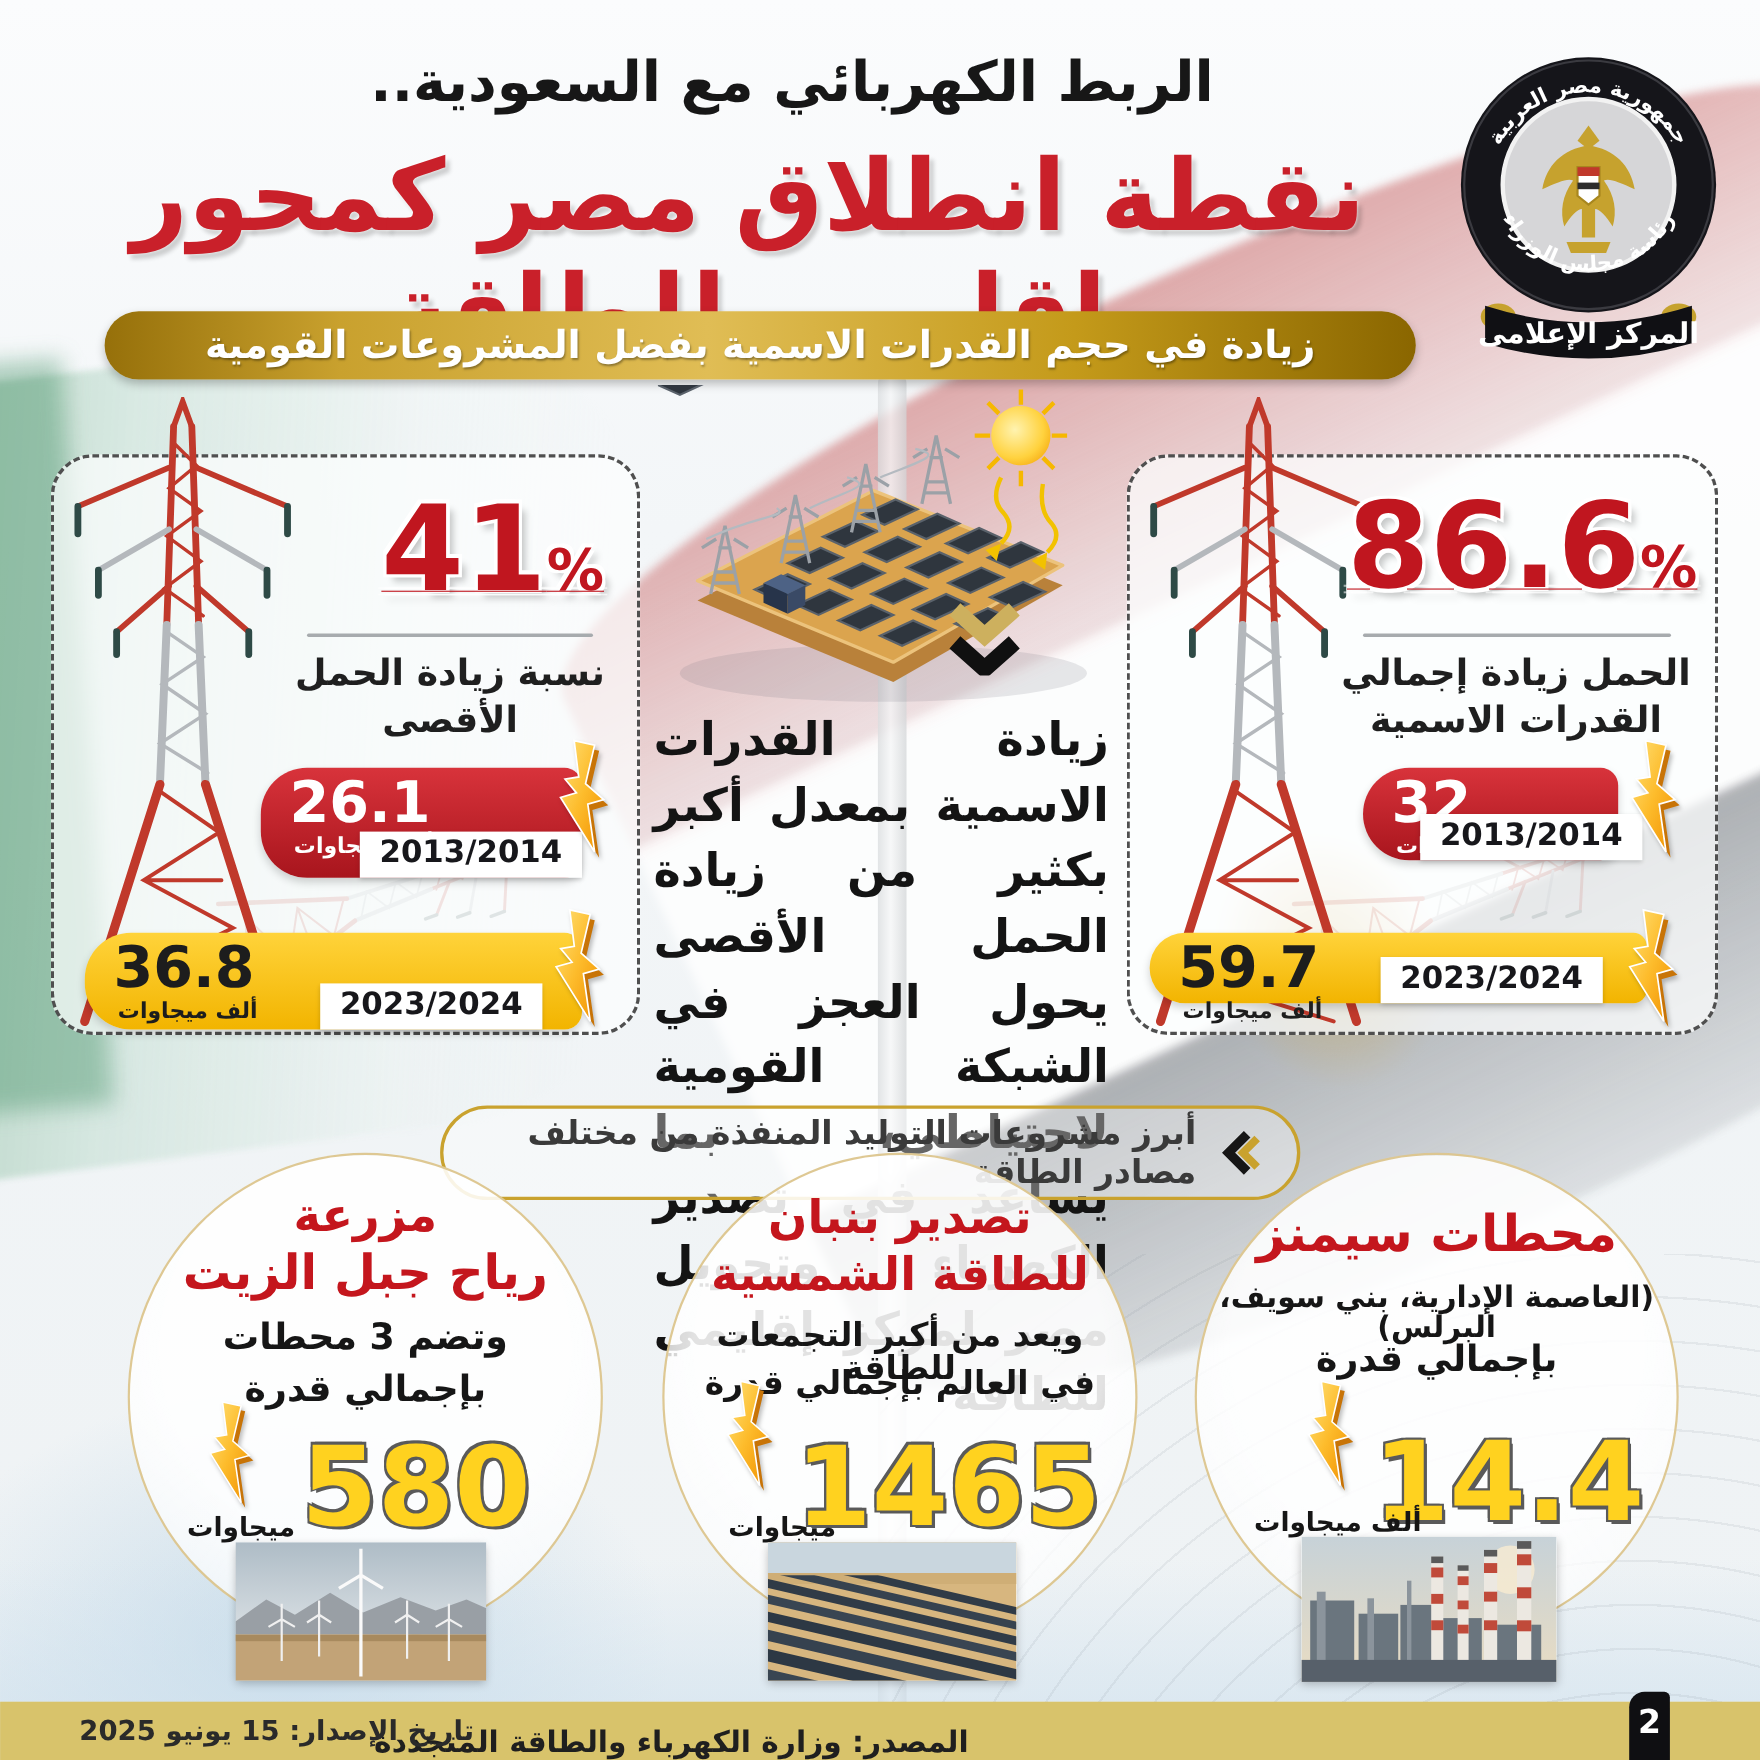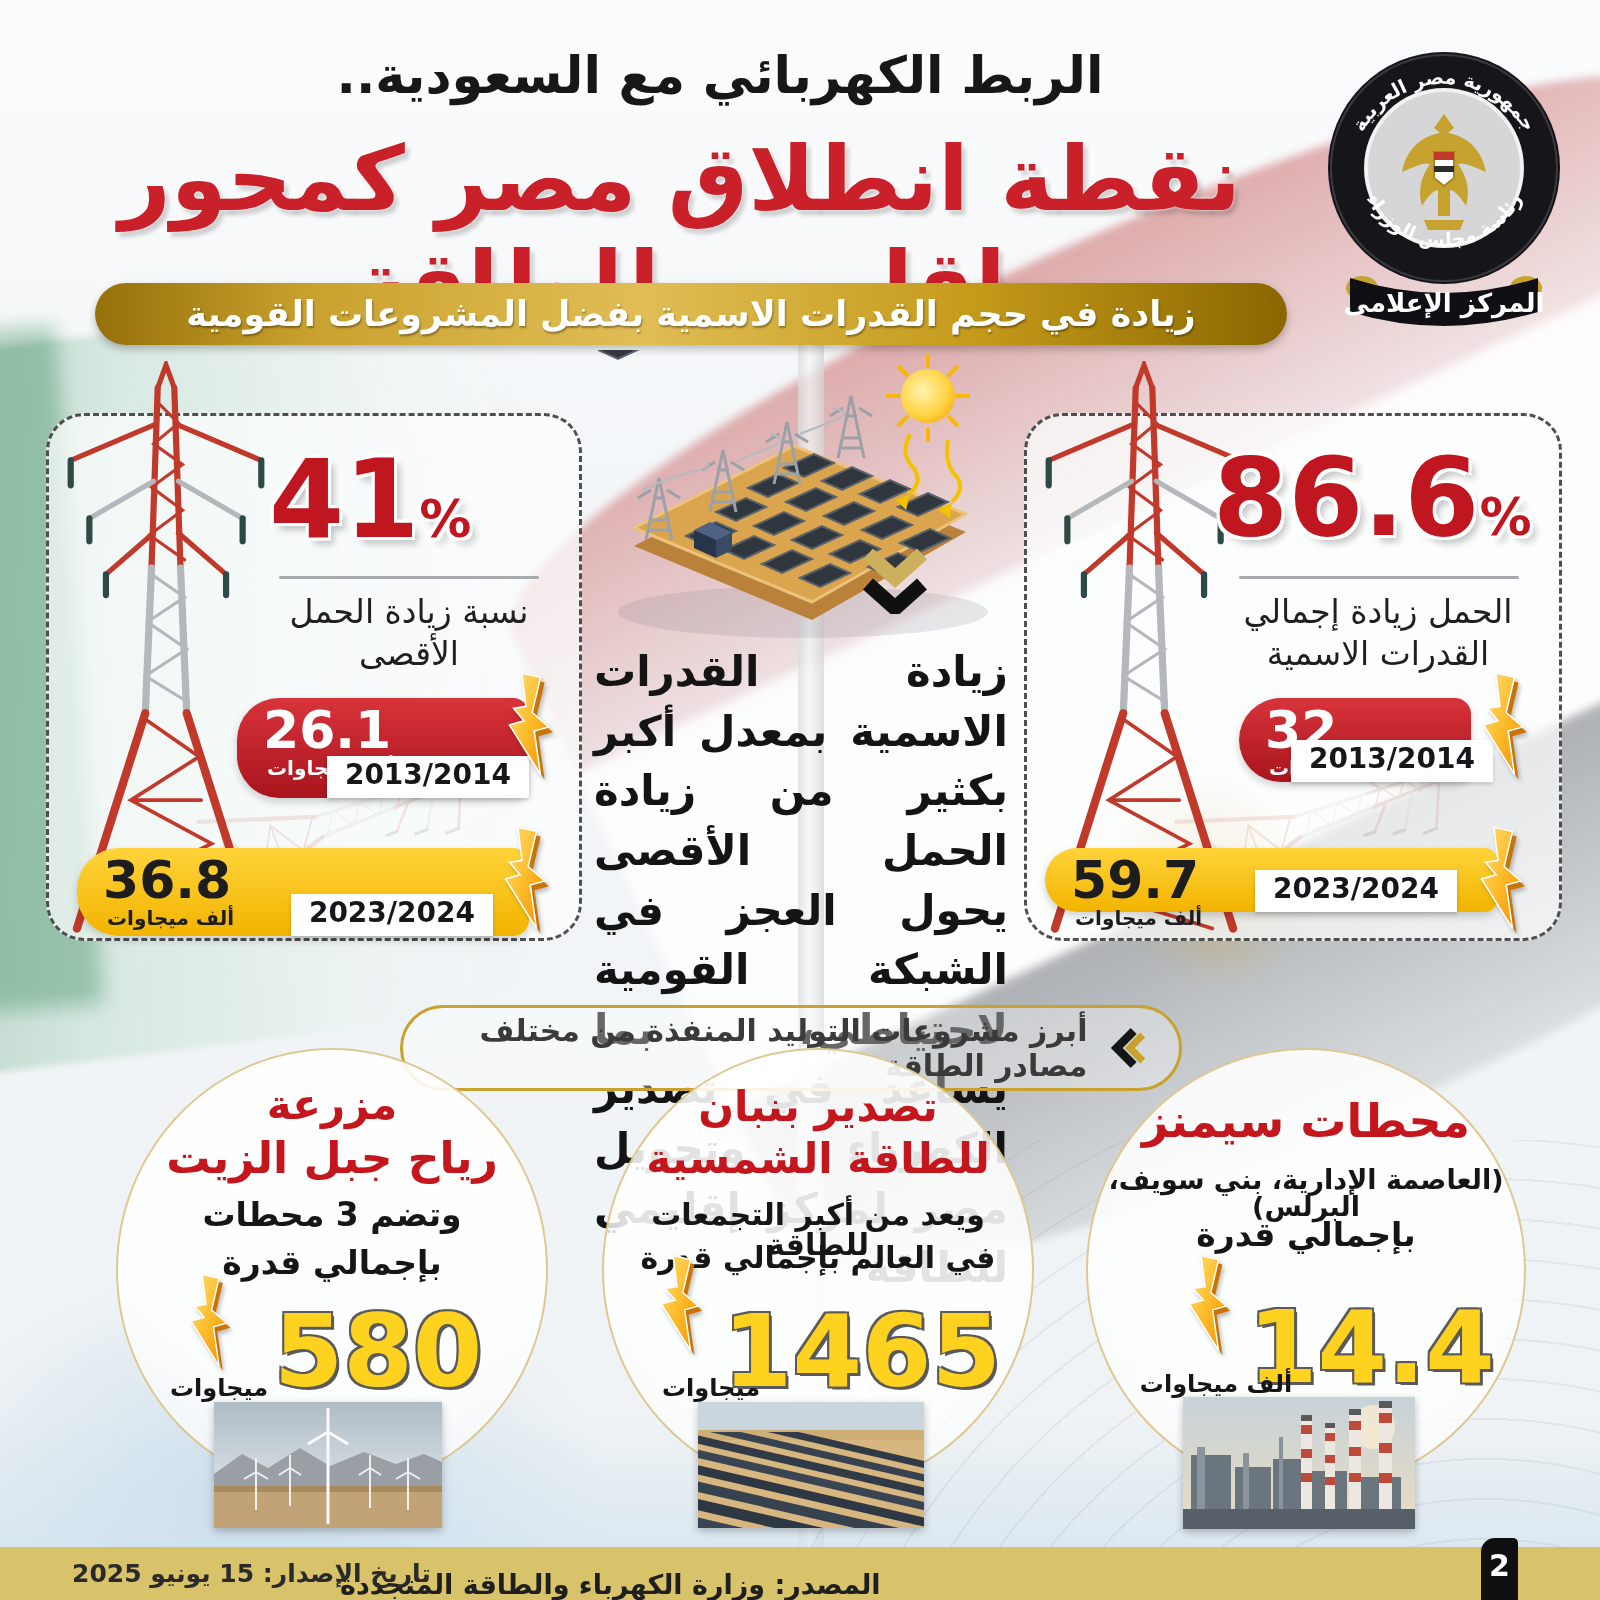--- a/index.html
+++ b/index.html
@@ -35,26 +35,26 @@
     box-shadow:0 4px 9px rgba(0,0,0,.25);display:flex;align-items:center;justify-content:center;}
   .gold-banner span{font-size:35px;font-weight:bold;color:#fff;text-shadow:1px 2px 2px rgba(0,0,0,.35);}
   
   .logo{left:1322px;top:40px;width:245px;height:300px;}
   
   .panel{top:413px;height:522px;border:3px dashed #4f4f4f;border-radius:38px;background:rgba(252,253,253,.72);}
   .panel-l{left:46px;width:530px;}
   .panel-r{left:1024px;width:532px;}
   .tower{position:absolute;left:-8px;top:-55px;width:250px;height:580px;}
   .ghost-tower{position:absolute;left:150px;top:250px;width:300px;height:300px;opacity:.12;transform:rotate(70deg);}
-  .pct{position:absolute;text-align:left;font-weight:bold;color:#c0161f;line-height:1;
-    text-shadow:-3px -3px 0 #fff,3px -3px 0 #fff,-3px 3px 0 #fff,3px 3px 0 #fff,6px 7px 7px rgba(0,0,0,.22);}
+  .pct{position:absolute;text-align:right;font-weight:bold;color:#c0161f;line-height:1;
+    text-shadow:-3px -3px 0 #fff,3px -3px 0 #fff,-3px 3px 0 #fff,3px 3px 0 #fff,6px 7px 7px rgba(0,0,0,.22);text-decoration:underline;}
   .pct .big{font-size:108px;}
   .pct .sym{font-size:52px;}
   .divider{position:absolute;height:3px;background:#a7abae;border-radius:2px;}
-  .lbl{position:absolute;text-align:center;font-size:33px;font-weight:normal;color:#1f1f1f;line-height:1.2;}
+  .lbl{position:absolute;text-align:center;font-size:33px;font-weight:bold;color:#1f1f1f;line-height:1.2;}
   .bar{position:absolute;border-radius:42px 16px 16px 42px;box-shadow:0 4px 8px rgba(0,0,0,.18);}
   .bar-red{background:linear-gradient(180deg,#d8333b,#a8151d);}
   .bar-yel{background:linear-gradient(180deg,#ffd33a,#f2b400);}
   .bar-value{position:absolute;left:26px;top:2px;font-size:52px;font-weight:bold;direction:ltr;}
   .bar-unit{position:absolute;left:30px;top:58px;font-size:20px;font-weight:bold;}
   .bar-red .bar-value,.bar-red .bar-unit{color:#fff;}
   .bar-yel .bar-value,.bar-yel .bar-unit{color:#1d1d1d;}
   .year-box{position:absolute;bottom:0;height:40px;background:#fff;color:#17171b;font-size:28px;font-weight:bold;
     padding:2px 18px 0;direction:ltr;box-shadow:0 2px 4px rgba(0,0,0,.18);}
   .bolt{position:absolute;width:62px;height:128px;filter:drop-shadow(2px 3px 2px rgba(0,0,0,.25));}

